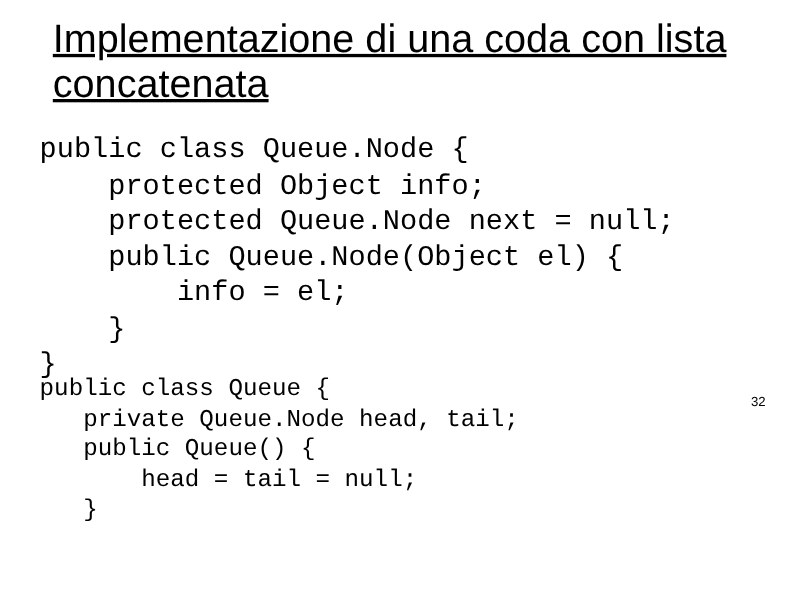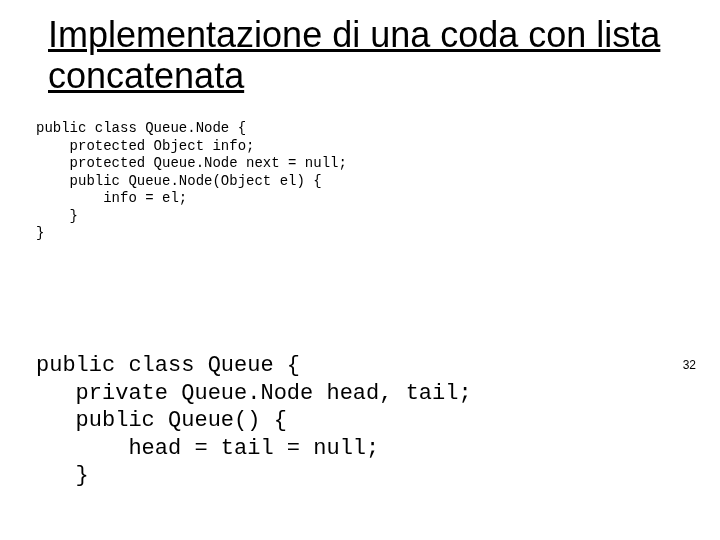--- a/index.html
+++ b/index.html
@@ -27,29 +27,29 @@
     line-height: 1.15;
     color: #000;
     text-decoration: underline;
     font-weight: 400;
   }
   .code-block-1 {
     position: absolute;
     left: 36px;
     top: 120px;
     font-family: "Courier New", Courier, monospace;
-    font-size: 14px;
+    font-size: 26px;
     line-height: 1.25;
     white-space: pre;
     color: #000;
   }
   .code-block-2 {
     position: absolute;
     left: 36px;
-    top: 352px;
+    top: 340px;
     font-family: "Courier New", Courier, monospace;
     font-size: 22px;
     line-height: 1.25;
     white-space: pre;
     color: #000;
   }
   .page-number {
     position: absolute;
     right: 24px;
     bottom: 16px;

